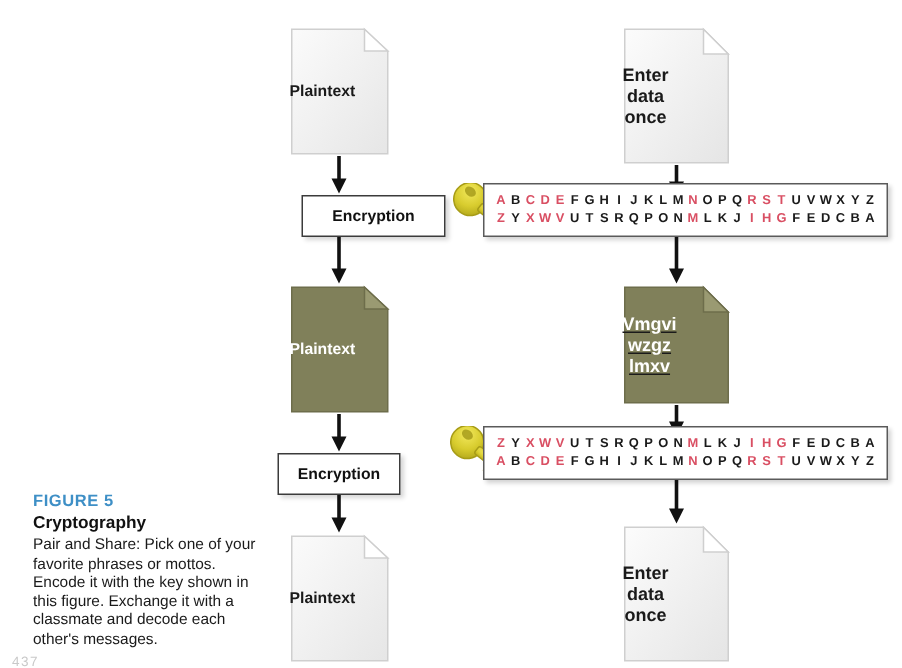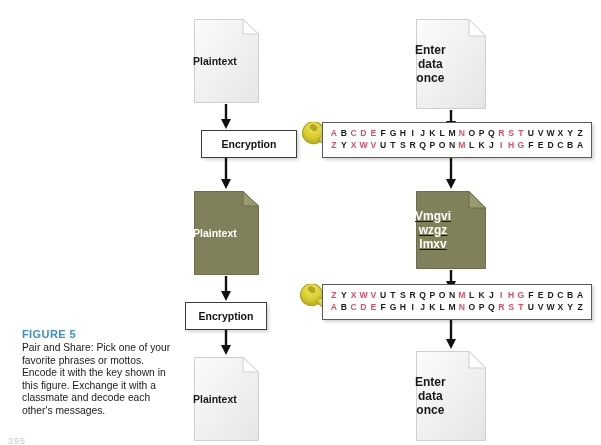--- a/index.html
+++ b/index.html
@@ -128,23 +128,24 @@
     width: 46px;
     height: 42px;
   }
   .keyicon svg { display: block; }
 </style>
 </head>
 <body>
 
 <div id="caption">
   <div class="fig-label">FIGURE 5</div>
+  <div class="fig-title">Cryptography</div>
   <div class="fig-body">Pair and Share: Pick one of your favorite phrases or mottos. Encode it with the key shown in this figure. Exchange it with a classmate and decode each other's messages.</div>
 </div>
-<div id="page-number">395</div>
+<div id="page-number">437</div>
 
 <div class="doc light" style="left:193px; top:18px; width:67px; height:86px; font-size:10.5px;">
   <div class="doc-shape">
     <svg viewBox="0 0 67 86" width="67" height="86" preserveAspectRatio="none">
       <defs>
         <linearGradient id="lg-doc1" x1="0" y1="0" x2="1" y2="1">
           <stop offset="0%" stop-color="#fbfbfb"></stop>
           <stop offset="100%" stop-color="#e6e6e6"></stop>
         </linearGradient>
       </defs>

